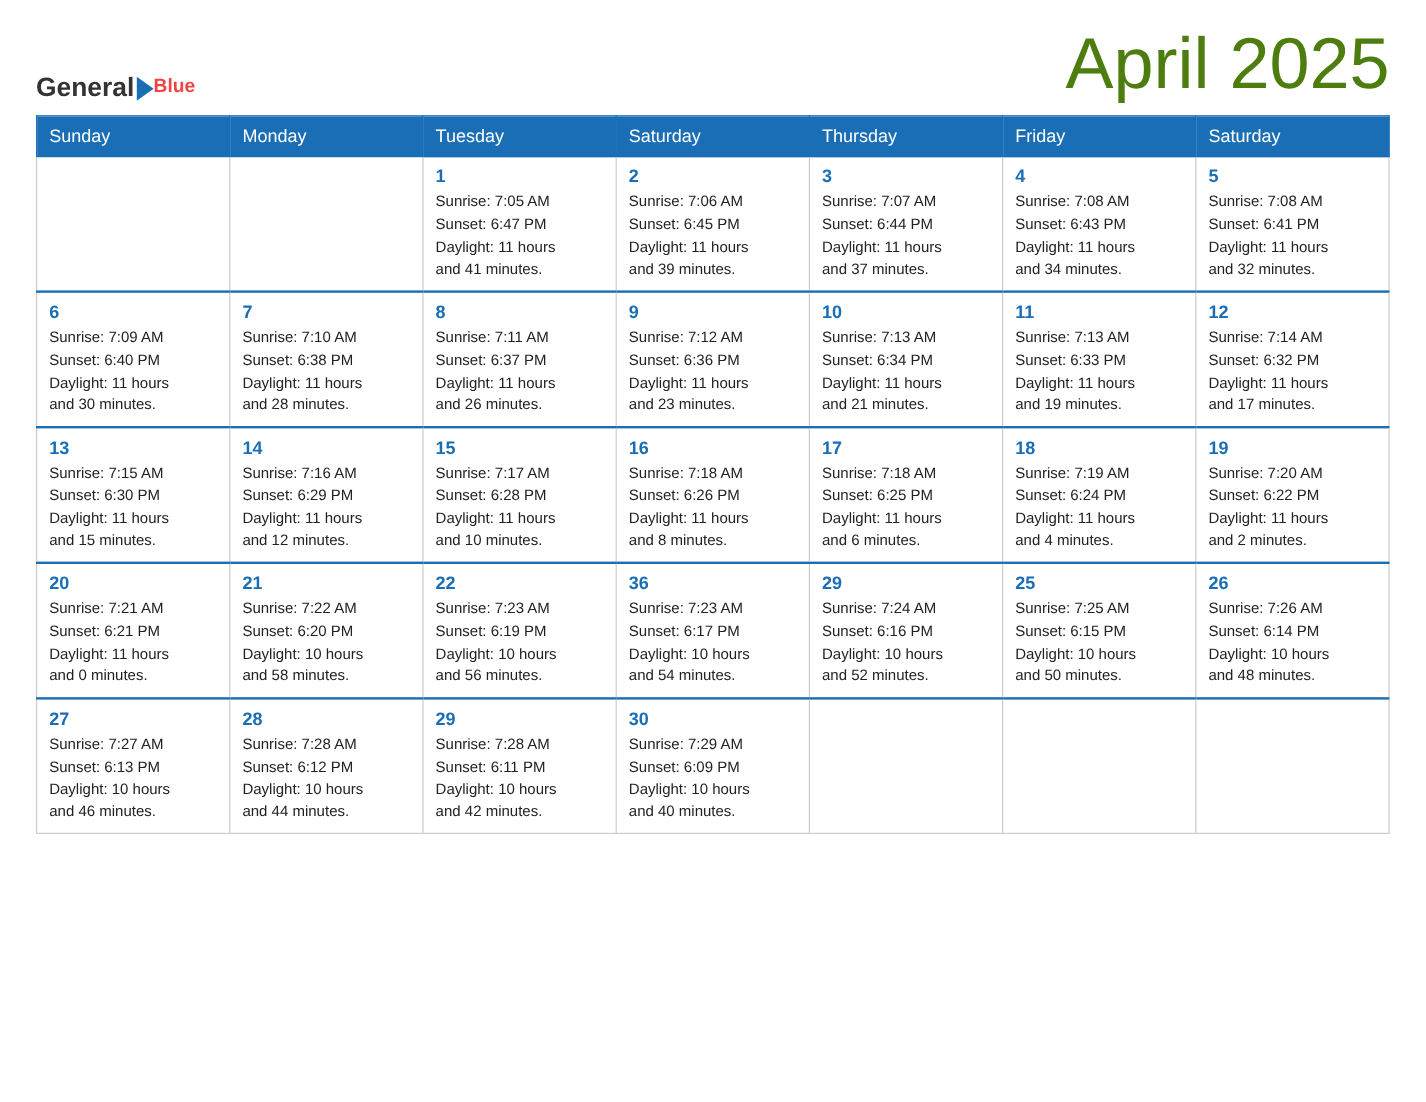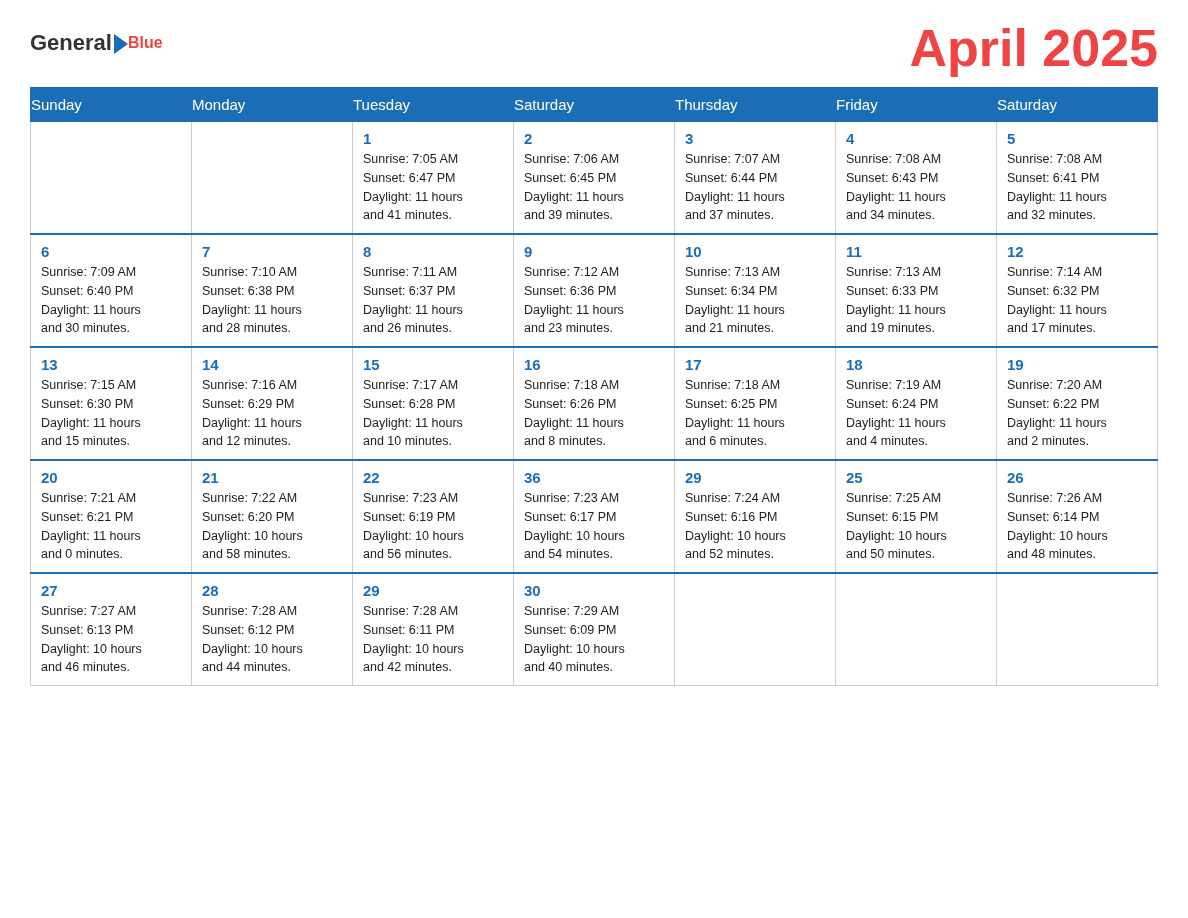--- a/index.html
+++ b/index.html
@@ -6,21 +6,21 @@
     body {
       font-family: Arial, Helvetica, sans-serif;
       background: #fff;
       padding: 20px 30px;
       width: 1188px;
       min-height: 918px;
     }
     .header {
       display: flex;
       justify-content: space-between;
-      align-items: flex-start;
+      align-items: flex-end;
       margin-bottom: 10px;
     }
     .logo {
       display: flex;
       align-items: center;
       margin-top: 10px;
     }
     .logo-text-general {
       font-size: 22px;
       font-weight: bold;
@@ -38,40 +38,40 @@
       border-left: 14px solid #1a6eb5;
       border-top: 10px solid transparent;
       border-bottom: 10px solid transparent;
       margin-left: 2px;
       margin-bottom: -2px;
     }
     .title-block {
       text-align: right;
     }
     .title-block h1 {
-      font-size: 52px;
-      font-weight: bold;
-      color: #ef4444;
+      font-size: 60px;
+      font-weight: normal;
+      color: #4d7c0f;
       line-height: 1.1;
     }
     .title-block h2 {
       font-size: 20px;
       font-weight: bold;
       color: #222;
       margin-top: 4px;
     }
     .calendar {
       width: 100%;
       border-collapse: collapse;
       margin-top: 8px;
     }
     .calendar thead tr th {
       background-color: #1a6eb5;
       color: #fff;
-      padding: 8px 0;
+      padding: 8px 10px;
       text-align: left;
       font-size: 15px;
       font-weight: normal;
       border: 1px solid #1a6eb5;
     }
     .calendar tbody tr td {
       vertical-align: top;
       padding: 8px 10px;
       border: 1px solid #ccc;
       width: 14.28%;

